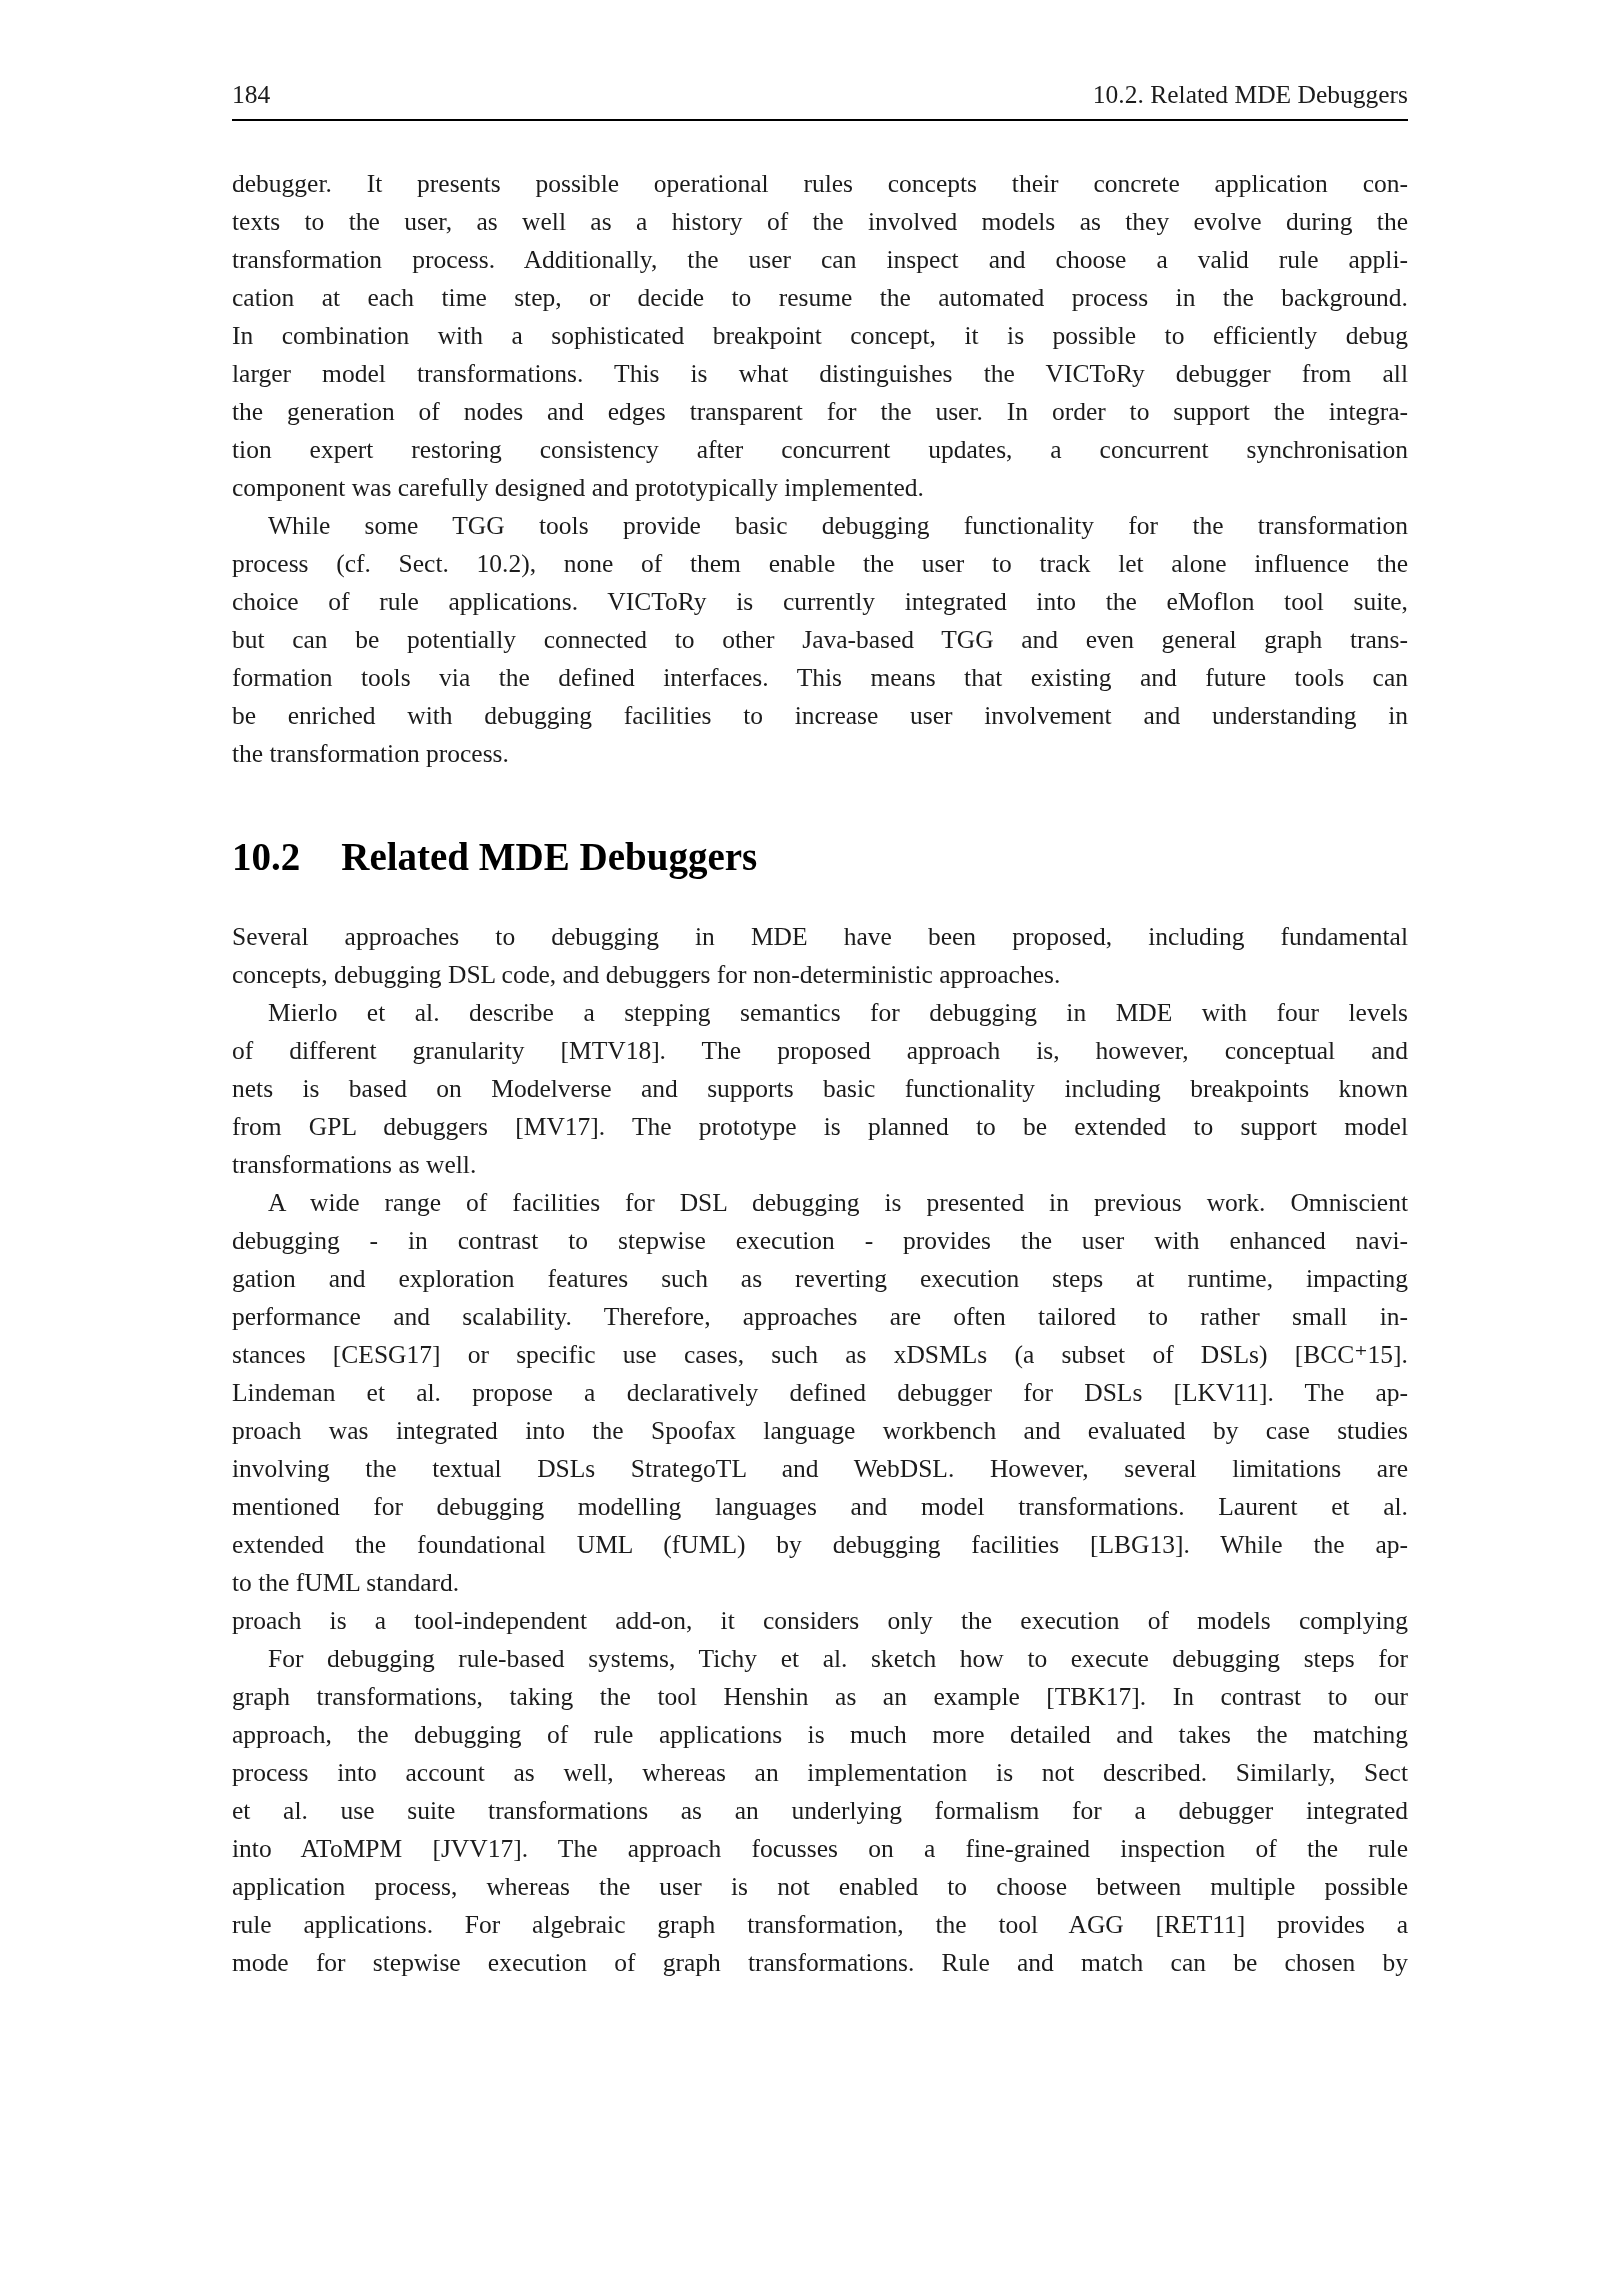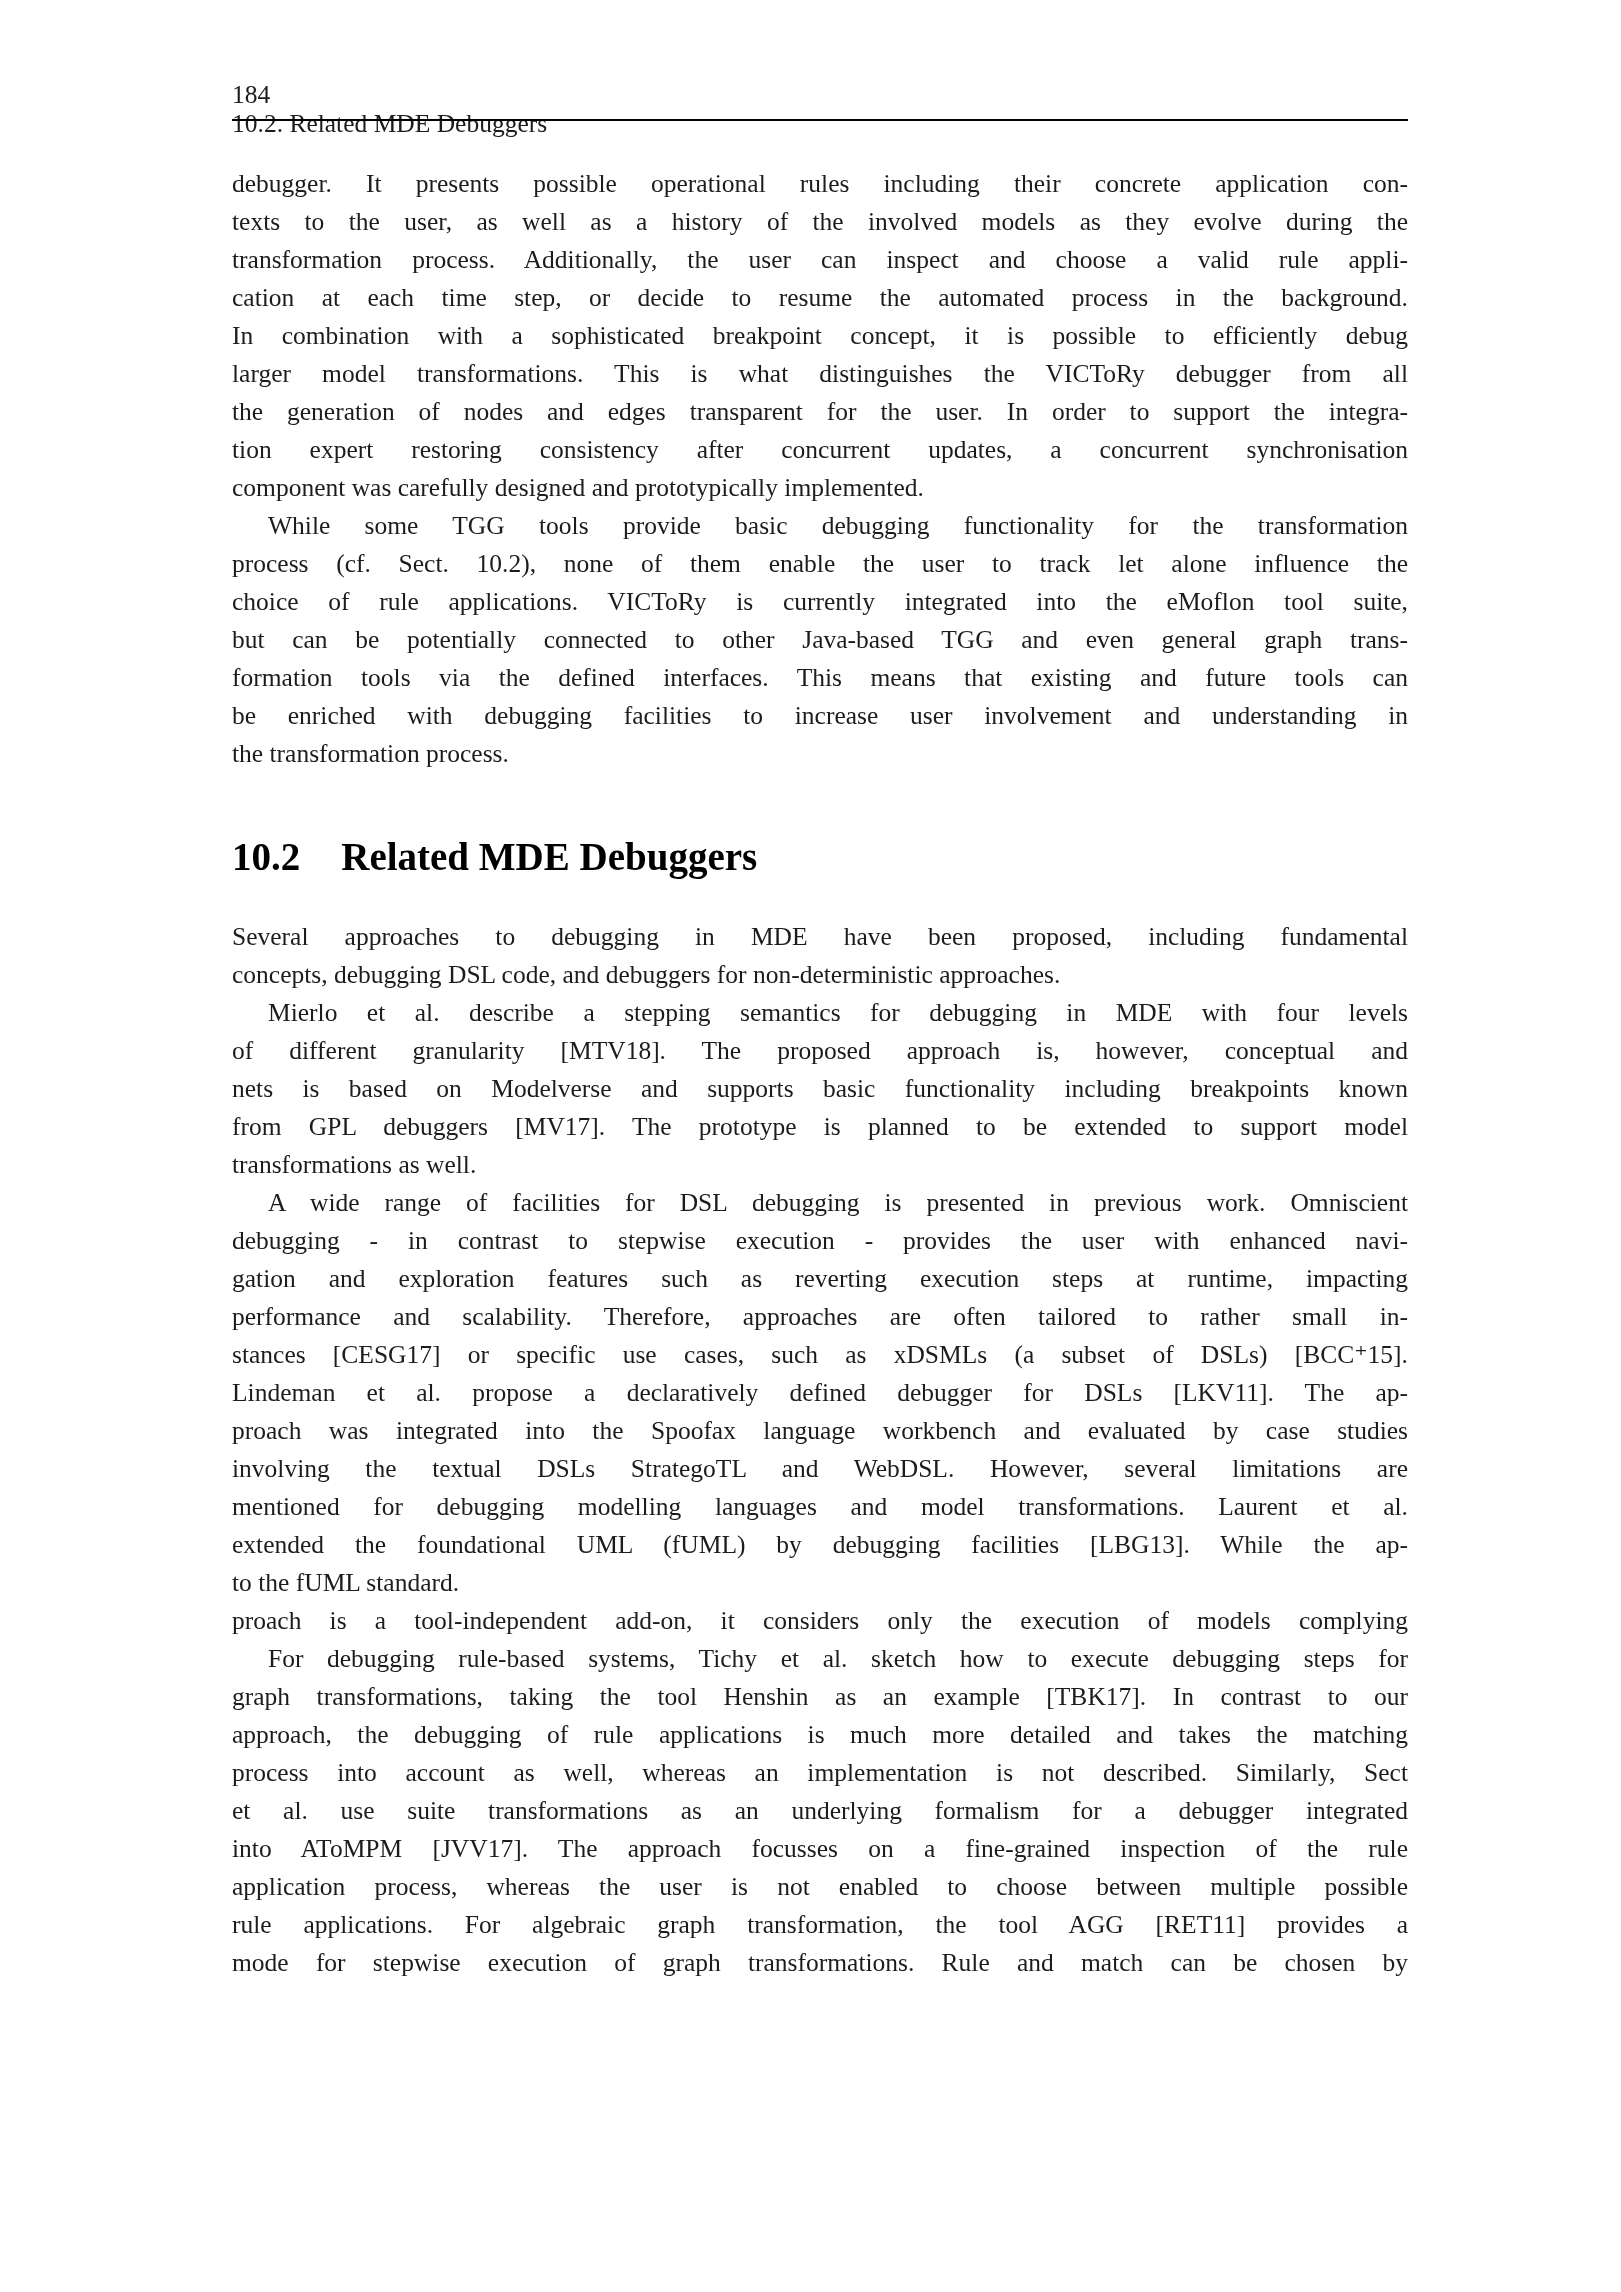--- a/index.html
+++ b/index.html
@@ -19,21 +19,20 @@
   .pagehead {
     position: absolute;
     top: 80px;
     left: 232px;
     width: 1176px;
     display: flex;
     justify-content: space-between;
     align-items: baseline;
     font-size: 25.5px;
     line-height: 29px;
-    flex-direction: column;
   }
   .headrule {
     position: absolute;
     top: 119px;
     left: 232px;
     width: 1176px;
     height: 2px;
     background: #000000;
   }
   .bodycol {
@@ -77,21 +76,21 @@
 <body>
 
 <div class="page">
   <header class="pagehead">
     <span>184</span>
     <span>10.2. Related MDE Debuggers</span>
   </header>
   <div class="headrule"></div>
   <main class="bodycol" id="bodycol">
       <p class="para">
-        <span class="line">debugger. It presents possible operational rules including their concrete application con-</span>
+        <span class="line">debugger. It presents possible operational rules concepts their concrete application con-</span>
         <span class="line">texts to the user, as well as a history of the involved models as they evolve during the</span>
         <span class="line">transformation process. Additionally, the user can inspect and choose a valid rule appli-</span>
         <span class="line">cation at each time step, or decide to resume the automated process in the background.</span>
         <span class="line">In combination with a sophisticated breakpoint concept, it is possible to efficiently debug</span>
         <span class="line">larger model transformations. This is what distinguishes the VICToRy debugger from all</span>
         <span class="line">the generation of nodes and edges transparent for the user. In order to support the integra-</span>
         <span class="line">tion expert restoring consistency after concurrent updates, a concurrent synchronisation</span>
         <span class="line flush">component was carefully designed and prototypically implemented.</span>
       </p>
       <p class="para indent">

